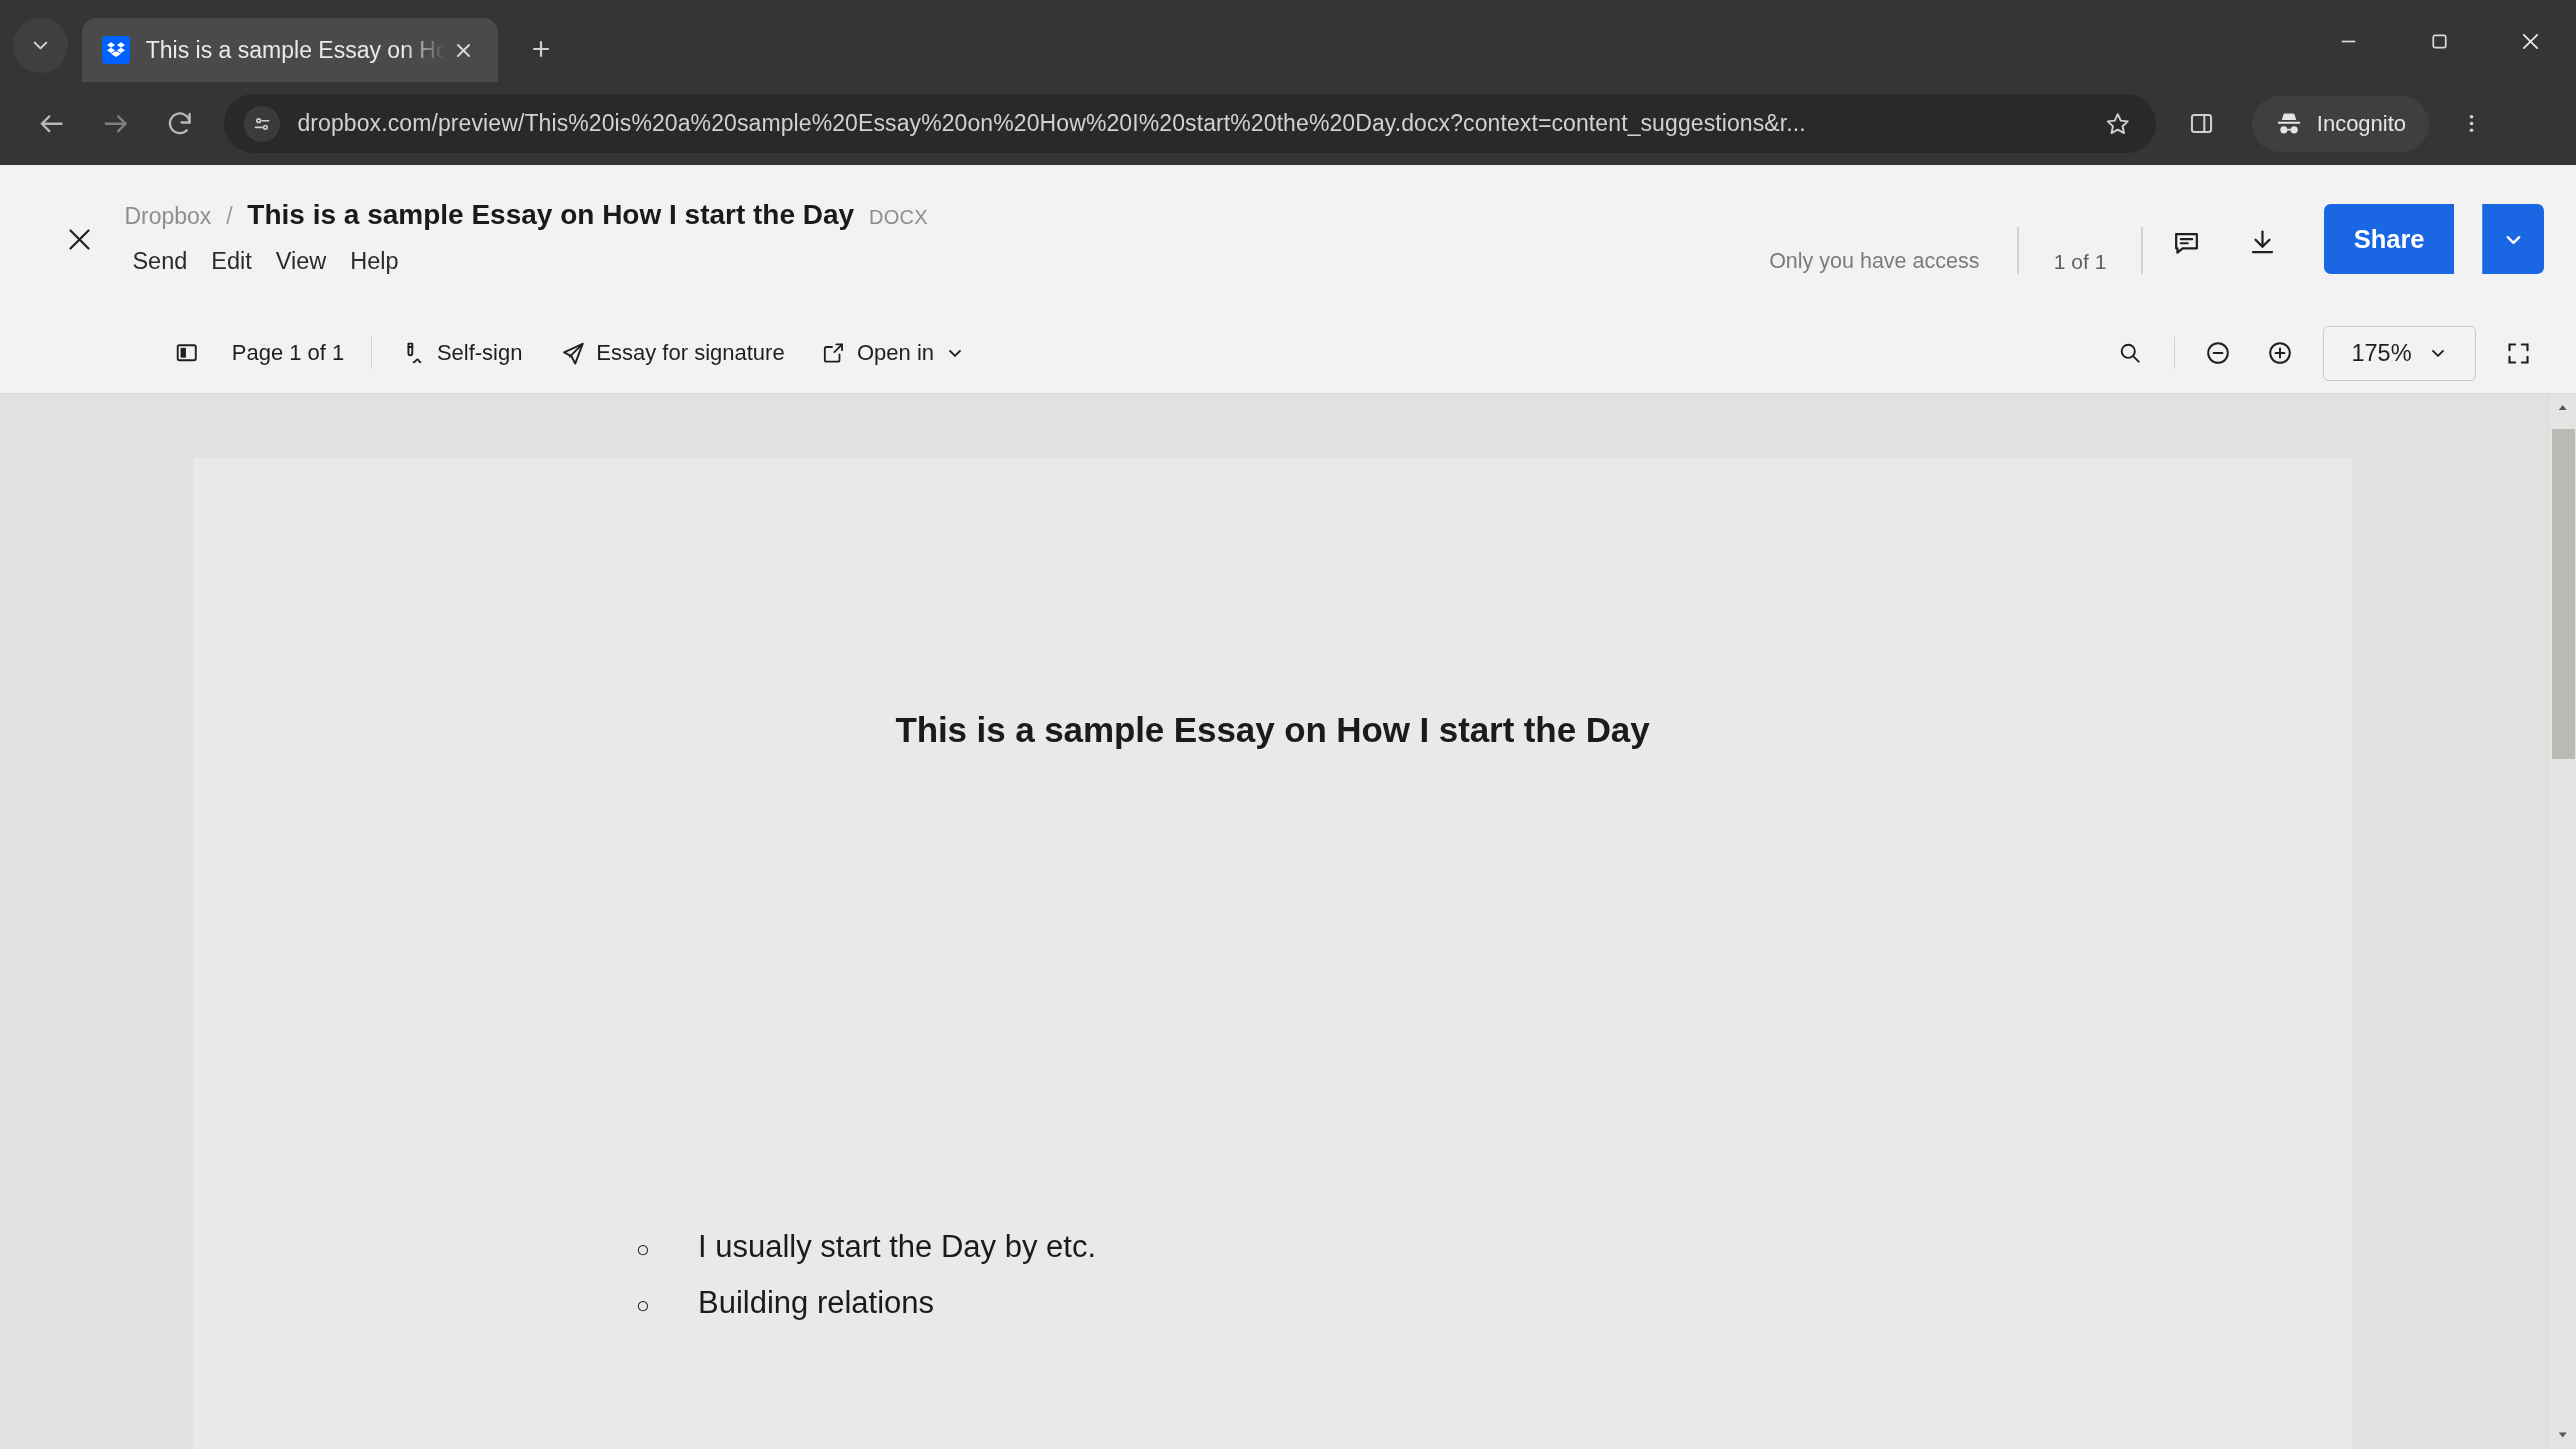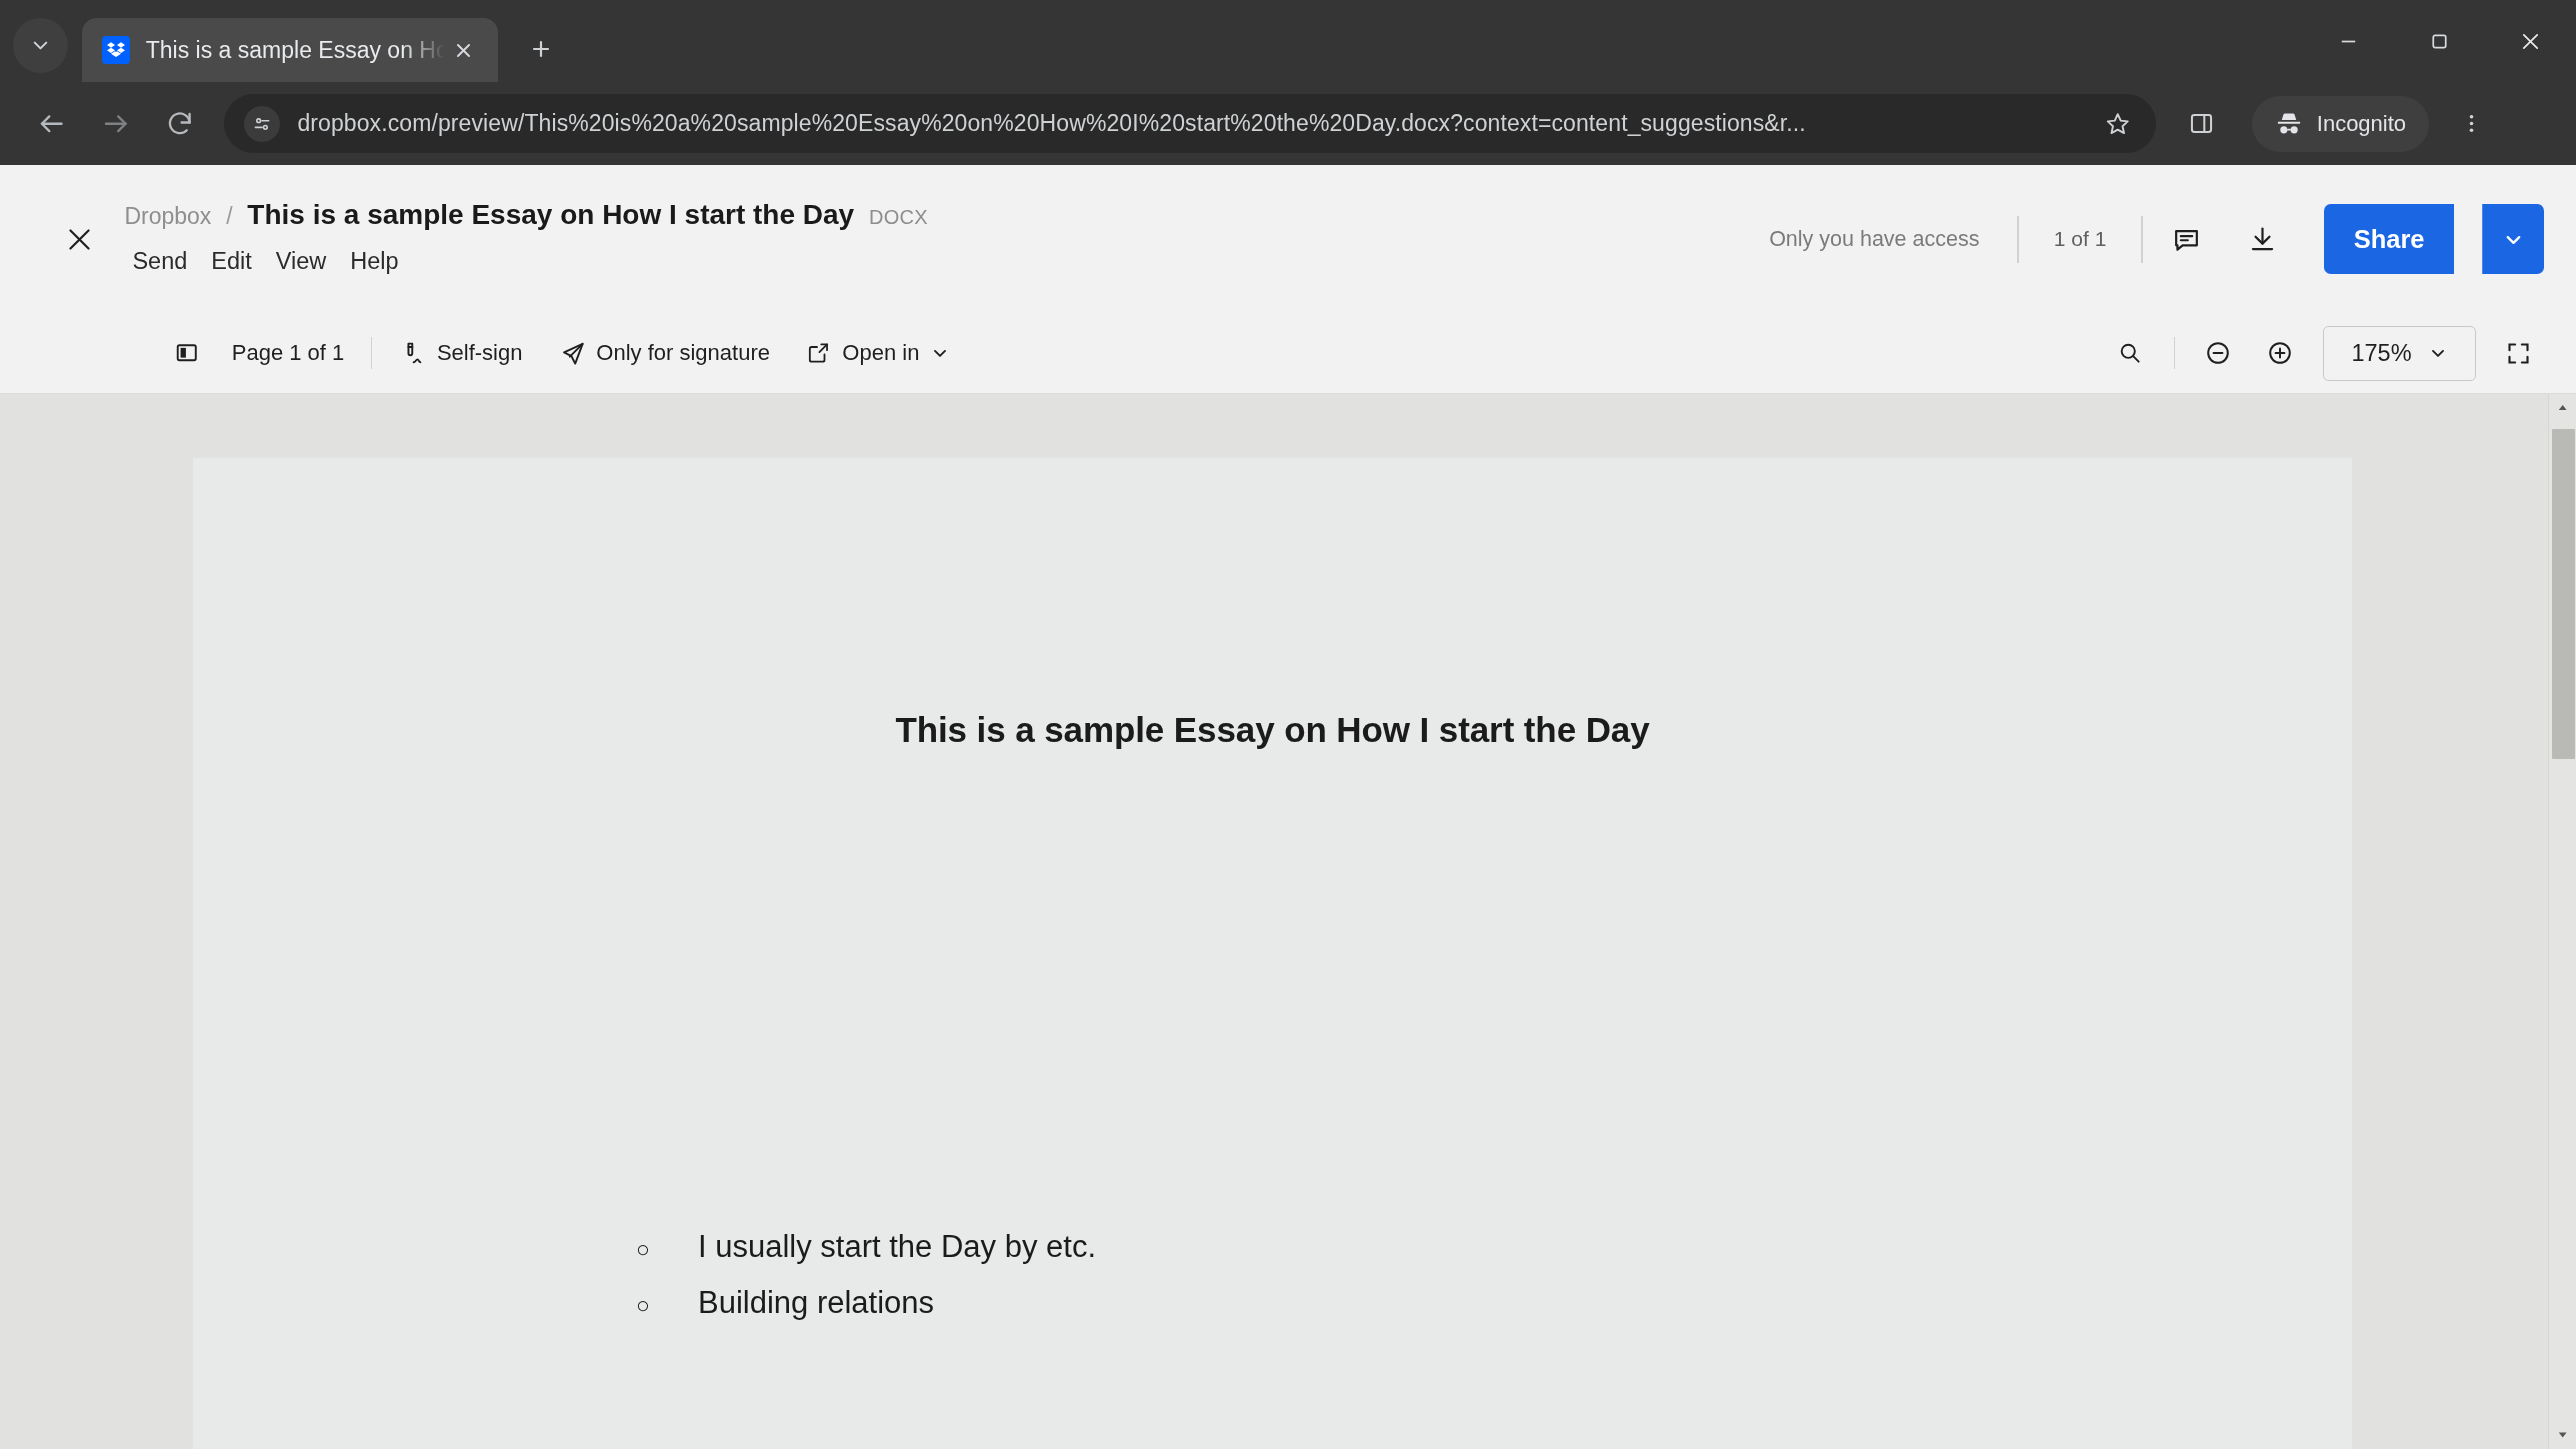--- a/index.html
+++ b/index.html
@@ -239,21 +239,21 @@
   }
   .menubar-item {
     font-size: 23.5px;
     color: #2b2b2b;
     padding: 4px 12px;
     border-radius: 5.4px;
   }
 
   .dbx-header-right {
     display: flex;
-    align-items: center;
+    align-items: flex-end;
     flex: 0 0 auto;
   }
   .access-text {
     font-size: 21.5px;
     color: #7b7b7b;
     white-space: nowrap;
     padding-right: 38px;
   }
   .vdiv {
     width: 1.3px; height: 47px;
@@ -611,21 +611,21 @@
           <path d="M13 19.8c1.6 0 2.1-2.6 3.4-2.6s1 2.6 2.6 2.6"></path>
         </svg>
         <span class="tb-label">Self-sign</span>
       </div>
 
       <div class="tb-item" style="margin-left:17.4px">
         <svg viewBox="0 0 24 24" fill="none" stroke="#1f1f1f" stroke-width="1.7" stroke-linecap="round" stroke-linejoin="round" width="27" height="27">
           <path d="M21 3.4 9.6 14.8"></path>
             <path d="M21 3.4 14.4 21l-3.3-6.6L4.5 11z"></path>
         </svg>
-        <span class="tb-label">Only for signature</span>
+        <span class="tb-label">Essay for signature</span>
       </div>
 
       <div class="tb-item" style="margin-left:17.4px">
         <svg viewBox="0 0 24 24" fill="none" stroke="#1f1f1f" stroke-width="1.7" stroke-linecap="round" stroke-linejoin="round" width="25.5" height="25.5">
           <path d="M14.4 4.2H19.8V9.6"></path>
             <line x1="19.8" y1="4.2" x2="12.6" y2="11.4"></line>
           <path d="M17.4 13.6v5.2a1.6 1.6 0 0 1-1.6 1.6H5.2a1.6 1.6 0 0 1-1.6-1.6V8.2a1.6 1.6 0 0 1 1.6-1.6h5.2"></path>
         </svg>
         <span class="tb-label">Open in</span>
         <svg viewBox="0 0 24 24" fill="none" stroke="#1f1f1f" stroke-width="2.3" stroke-linecap="round" stroke-linejoin="round" width="20" height="20" style="margin-left:10.7px">

